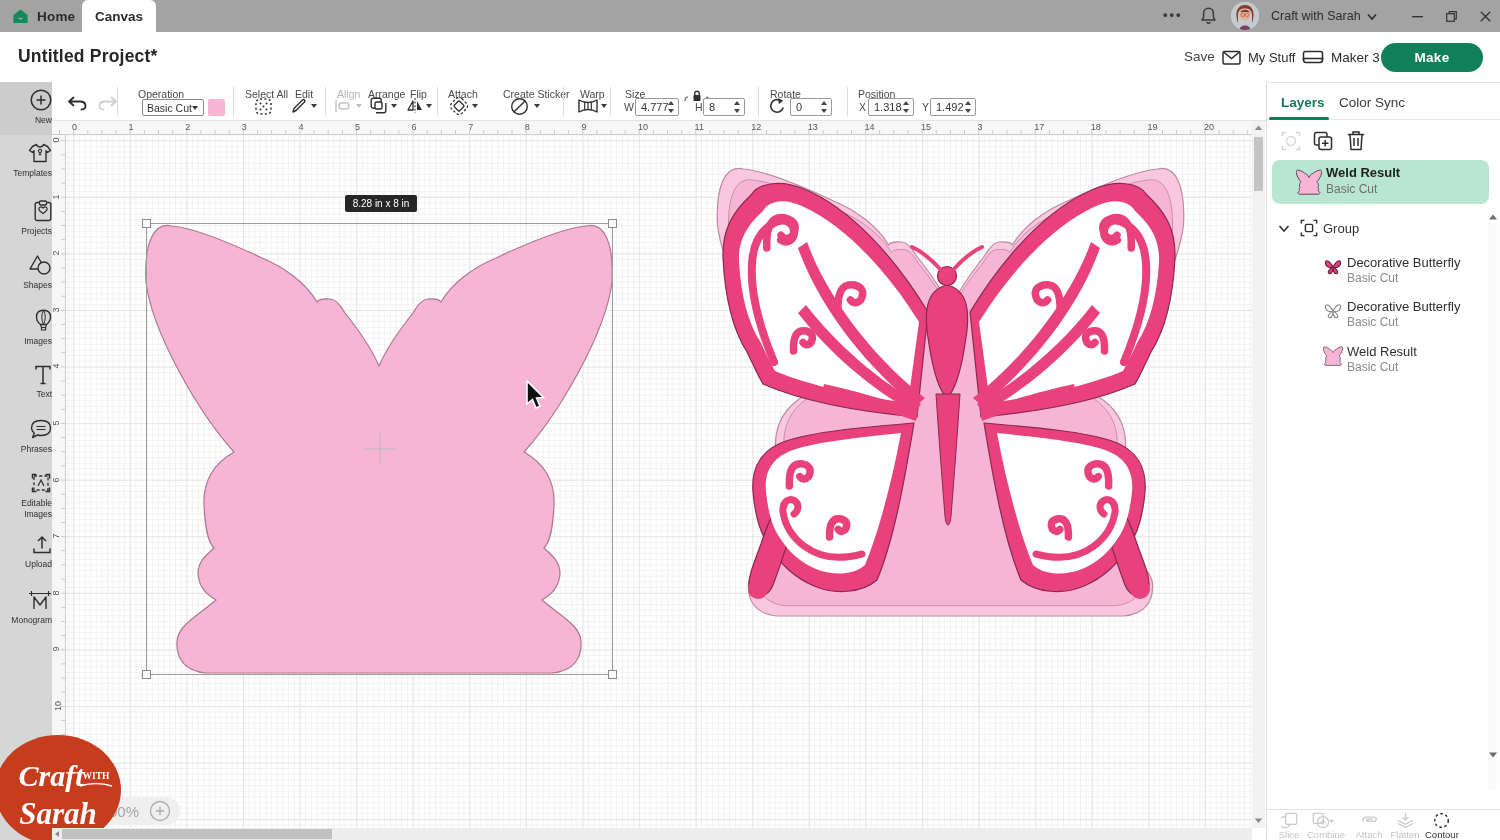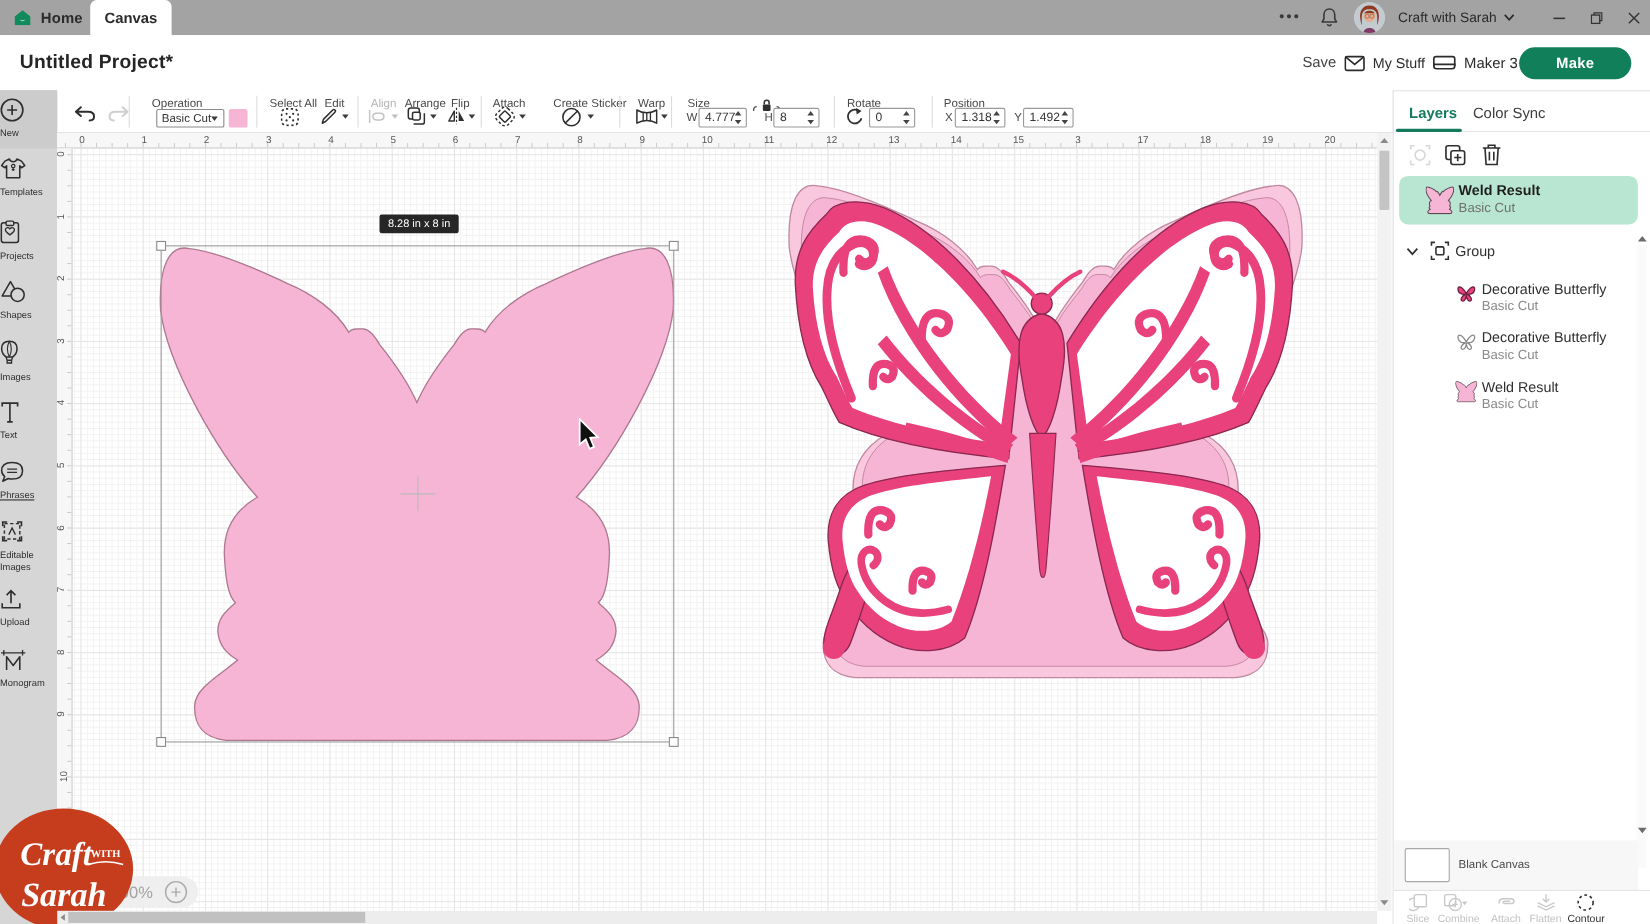--- a/index.html
+++ b/index.html
@@ -30,21 +30,21 @@
 .opbox{position:absolute;left:90px;top:17px;width:62px;height:17px;border:1px solid #8a8a8a;border-radius:2px;font-size:10.5px;color:#333;padding:2px 4px;}
 .opbox .caret{position:absolute;right:5px;top:6px;}
 .swatch{position:absolute;left:156px;top:17px;width:17px;height:17px;background:#f7b5d6;border-radius:2px;}
 .numbox{position:absolute;top:16px;height:18px;border:1px solid #9a9a9a;border-radius:2px;background:#fff;font-size:11px;color:#333;}
 .numbox .val{position:absolute;left:5px;top:2px;}
 .spin{position:absolute;right:2px;top:1px;width:9px;height:14px;}
 .spin:before{content:"";position:absolute;left:1px;top:1px;width:0;height:0;border-left:3.5px solid transparent;border-right:3.5px solid transparent;border-bottom:4px solid #444;}
 .spin:after{content:"";position:absolute;left:1px;bottom:1px;width:0;height:0;border-left:3.5px solid transparent;border-right:3.5px solid transparent;border-top:4px solid #444;}
 .sidebar{position:absolute;left:0;top:82px;width:52px;height:758px;background:#d6d6d6;}
 .newcell{position:absolute;left:0;top:0;width:52px;height:53px;background:#cccccc;}
-.sb-item{position:absolute;left:0;width:52px;text-align:left;color:#2e2e2e;}
+.sb-item{position:absolute;left:0;width:52px;text-align:right;color:#2e2e2e;}
 .sb-item .lab{font-size:8.5px;color:#2e2e2e;line-height:1.25;}
 .canvas{position:absolute;left:52px;top:121px;width:1200px;height:707px;background:#fff;}
 .hruler{position:absolute;left:52px;top:121px;width:1200px;height:14px;background:#f7f7f7;border-bottom:1px solid #cfcfcf;}
 .hruler:after{content:"";position:absolute;left:0;bottom:0;width:100%;height:4px;background-image:linear-gradient(to right,#c9c9c9 1px,transparent 1px);background-size:14.15px 4px;background-position-x:7.05px;}
 .vruler{position:absolute;left:52px;top:135px;width:14px;height:693px;background:#f7f7f7;border-right:1px solid #cfcfcf;}
 .vruler:after{content:"";position:absolute;right:0;top:0;width:4px;height:100%;background-image:linear-gradient(to bottom,#c9c9c9 1px,transparent 1px);background-size:4px 14.15px;background-position-y:5.2px;}
 .rnum{position:absolute;font-size:9px;color:#555;}
 .vnum{transform:rotate(-90deg);}
 .grid{position:absolute;left:66px;top:135px;width:1186px;height:693px;
 background-image:
@@ -281,21 +281,21 @@
         <circle cx="16" cy="14" r="6" fill="#d6d6d6" stroke="#2e2e2e" stroke-width="1.4"></circle>
       </svg><div class="lab">Shapes</div></div>
  <div class="sb-item" style="top:227px;"><svg width="17" height="23" viewBox="0 0 17 23">
         <path d="M8.5 1.2 Q15.5 1.2 15.5 8 Q15.5 12.5 11.5 15.5 L5.5 15.5 Q1.5 12.5 1.5 8 Q1.5 1.2 8.5 1.2 Z" fill="none" stroke="#2e2e2e" stroke-width="1.4"></path>
         <path d="M5.5 15.5 L6.5 18.5 L10.5 18.5 L11.5 15.5 M6.5 18.5 L6.5 21 L10.5 21 L10.5 18.5" fill="none" stroke="#2e2e2e" stroke-width="1.2"></path>
         <path d="M8.5 1.2 Q5 8 8.5 15.5 M8.5 1.2 Q12 8 8.5 15.5" fill="none" stroke="#2e2e2e" stroke-width="1"></path>
       </svg><div class="lab">Images</div></div>
  <div class="sb-item" style="top:283px;"><svg width="18" height="20" viewBox="0 0 18 20">
         <path d="M2 4.5 L2 1.5 L16 1.5 L16 4.5 M9 1.5 L9 18.5 M6.5 18.5 L11.5 18.5" fill="none" stroke="#2e2e2e" stroke-width="1.5"></path>
       </svg><div class="lab">Text</div></div>
- <div class="sb-item" style="top:337px;text-decoration:underline;"><svg width="22" height="21" viewBox="0 0 22 21">
+ <div class="sb-item" style="top:337px;"><svg width="22" height="21" viewBox="0 0 22 21">
         <path d="M11 1.5 Q20.5 1.5 20.5 9 Q20.5 16.5 11 16.5 Q9 16.5 7.5 16 L2.5 18.5 L4.3 14.2 Q1.5 12 1.5 9 Q1.5 1.5 11 1.5 Z" fill="none" stroke="#2e2e2e" stroke-width="1.4" stroke-linejoin="round"></path>
         <path d="M6.5 7.5 L15.5 7.5 M6.5 10.5 L15.5 10.5" stroke="#2e2e2e" stroke-width="1.2"></path>
       </svg><div class="lab">Phrases</div></div>
  <div class="sb-item" style="top:390px;"><svg width="22" height="22" viewBox="0 0 22 22">
         <rect x="4" y="4" width="14" height="14" fill="none" stroke="#2e2e2e" stroke-width="1.3" stroke-dasharray="3 2.2"></rect>
         <path d="M2.5 6.5 L2.5 2.5 L6.5 2.5 M15.5 2.5 L19.5 2.5 L19.5 6.5 M19.5 15.5 L19.5 19.5 L15.5 19.5 M6.5 19.5 L2.5 19.5 L2.5 15.5" fill="none" stroke="#2e2e2e" stroke-width="1.5"></path>
         <path d="M8 14 L11 8 L14 14" fill="none" stroke="#2e2e2e" stroke-width="1.2"></path>
       </svg><div class="lab">Editable<br>Images</div></div>
  <div class="sb-item" style="top:453px;"><svg width="20" height="20" viewBox="0 0 20 20">
         <path d="M10 13.5 L10 2.5 M6 6 L10 2 L14 6" fill="none" stroke="#2e2e2e" stroke-width="1.5"></path>
@@ -507,24 +507,20 @@
       <div class="t3">Weld Result</div>
       <div class="t4">Basic Cut</div>
     </div>
  <div class="pscroll"></div>
  <svg style="position:absolute;left:221px;top:130px;" width="10" height="8" viewBox="0 0 10 8">
       <path d="M1 6.5 L5 1.5 L9 6.5 Z" fill="#6b6b6b"></path>
     </svg>
  <svg style="position:absolute;left:221px;top:668px;" width="10" height="8" viewBox="0 0 10 8">
       <path d="M1 1.5 L5 6.5 L9 1.5 Z" fill="#6b6b6b"></path>
     </svg>
- <div class="blankrow">
-      <div class="bswatch"></div>
-      <div class="blab">Blank Canvas</div>
-    </div>
  <div class="btoolbar">
   <div class="bt" style="left:6px;"><svg width="17" height="17" viewBox="0 0 20 20">
           <g fill="none" stroke="#c9c9c9" stroke-width="1.5">
             <rect x="5.5" y="1.5" width="13" height="13" rx="2"></rect>
             <path d="M10.5 14.5 A 6.5 6.5 0 1 1 5.4 5.6"></path>
           </g>
         </svg><div class="blb dis">Slice</div></div>
   <div class="bt" style="left:40px;"><svg width="22" height="17" viewBox="0 0 26 20">
           <g fill="none" stroke="#c9c9c9" stroke-width="1.5">
             <rect x="1.5" y="1.5" width="12" height="12" rx="2"></rect>

